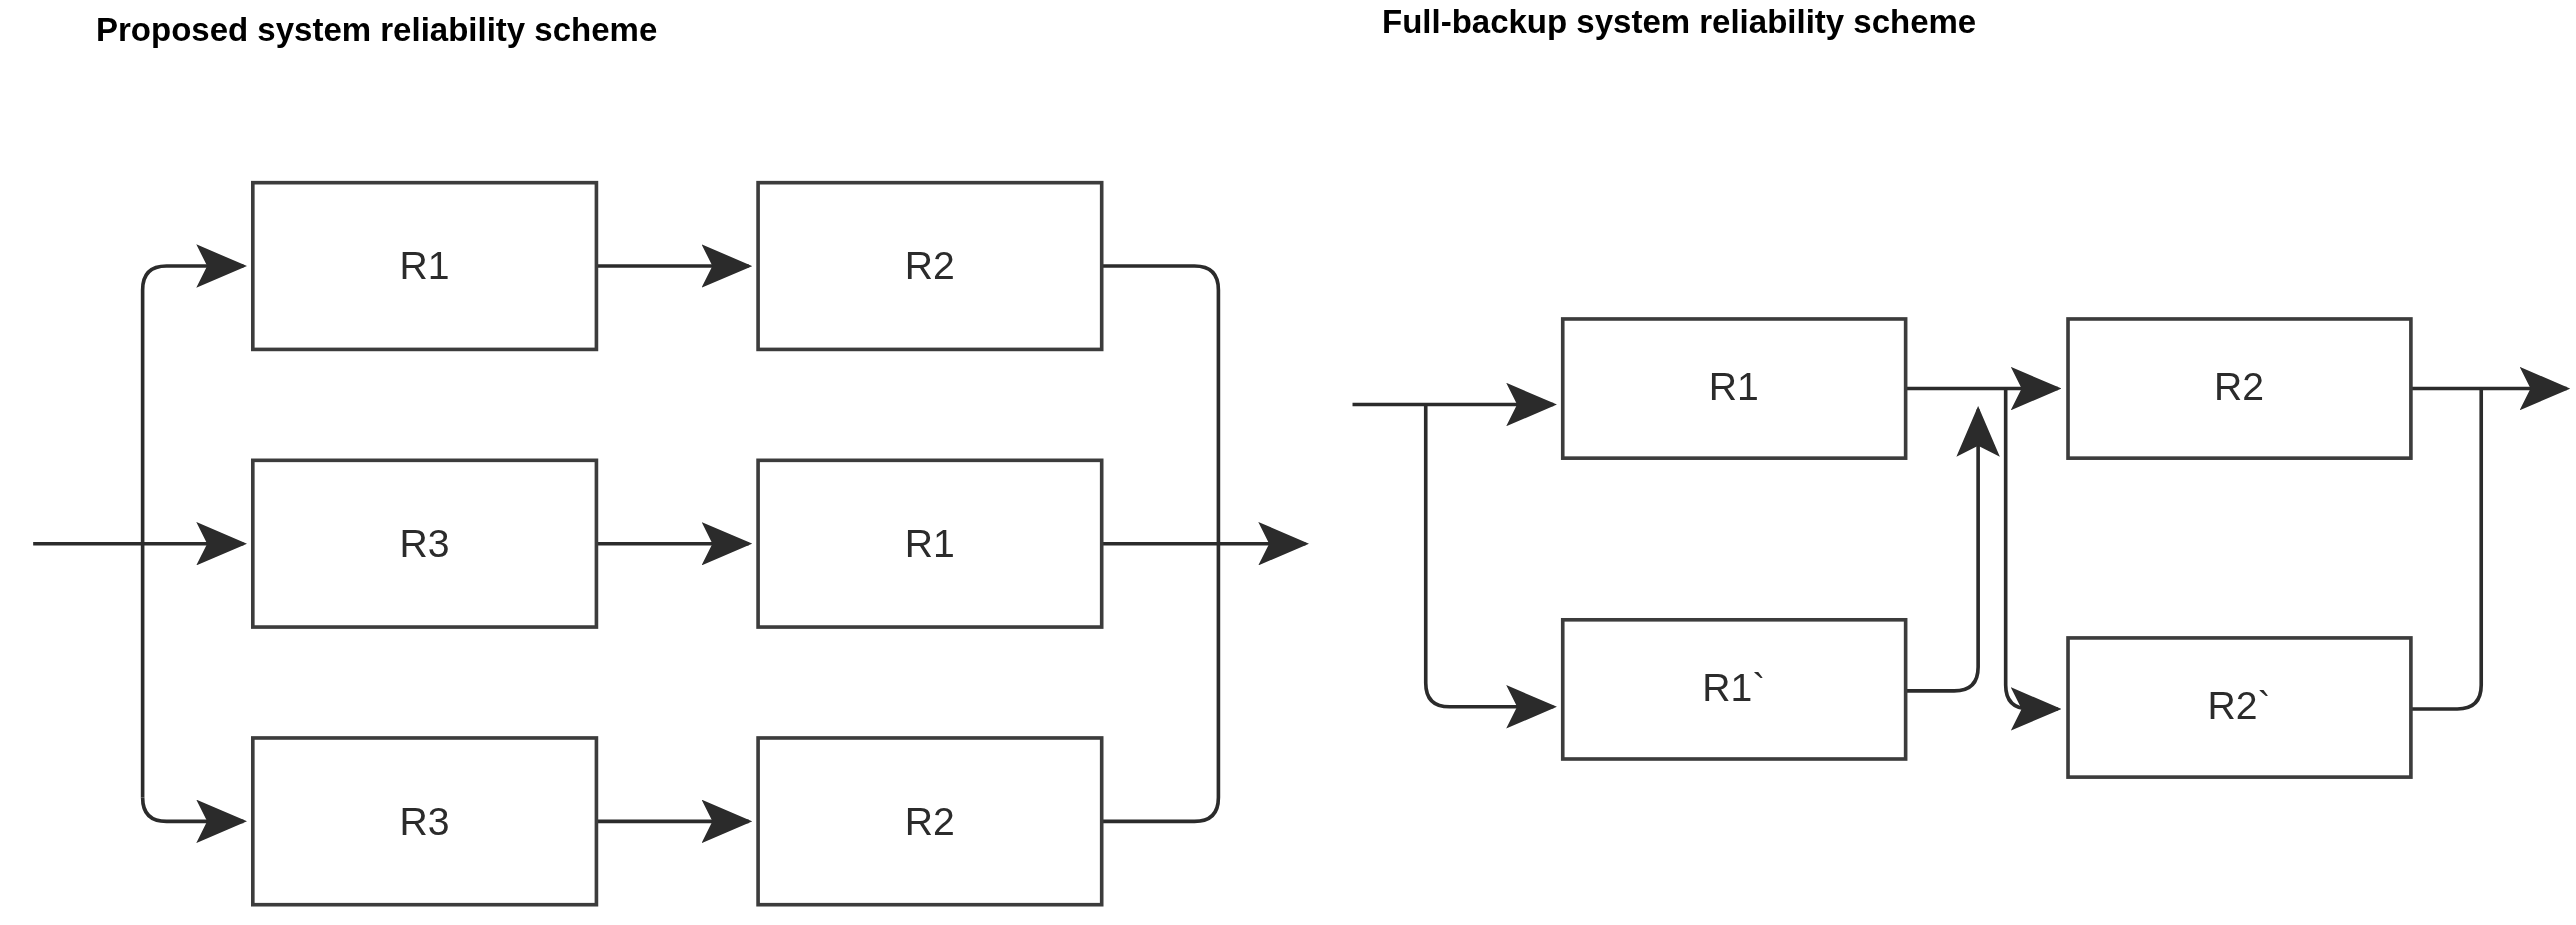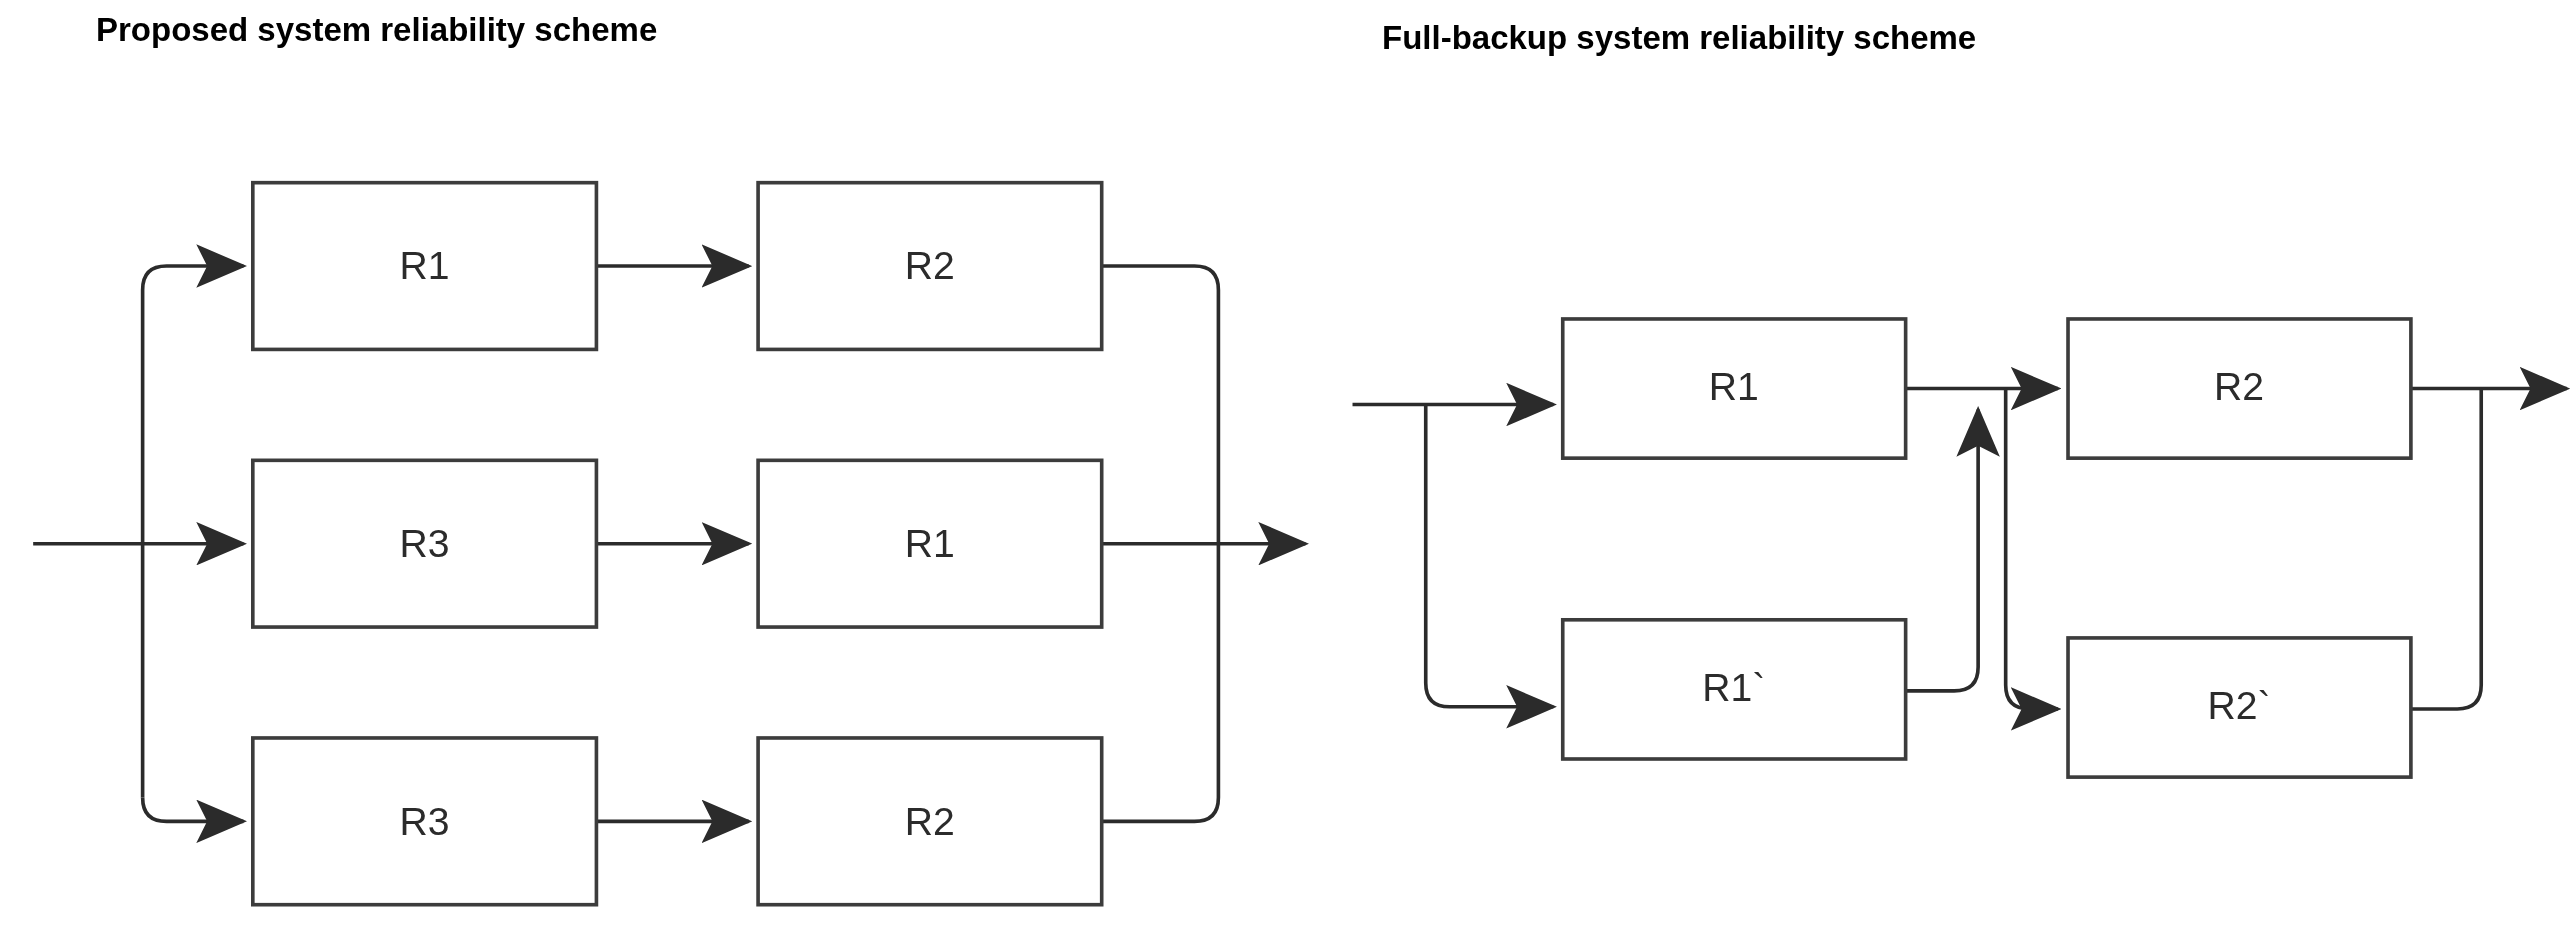--- a/index.html
+++ b/index.html
@@ -15,21 +15,21 @@
   .panel-title{
     position:absolute;
     font-weight:bold;
     font-size:33px;
     line-height:33px;
     color:#000000;
     white-space:nowrap;
     letter-spacing:0px;
   }
   #title-left{left:96px;top:13px;}
-  #title-right{left:1382px;top:21px;}
+  #title-right{left:1382px;top:5px;}
   svg{position:absolute;left:0;top:0;}
   .blk{fill:#ffffff;stroke:#3c3c3c;stroke-width:5;}
   .blk-label{
     font-family:"Liberation Sans", sans-serif;
     font-size:54px;
     fill:#2b2b2b;
     text-anchor:middle;
     dominant-baseline:middle;
   }
   .wire{fill:none;stroke:#2b2b2b;stroke-width:5;stroke-linecap:butt;stroke-linejoin:miter;}

